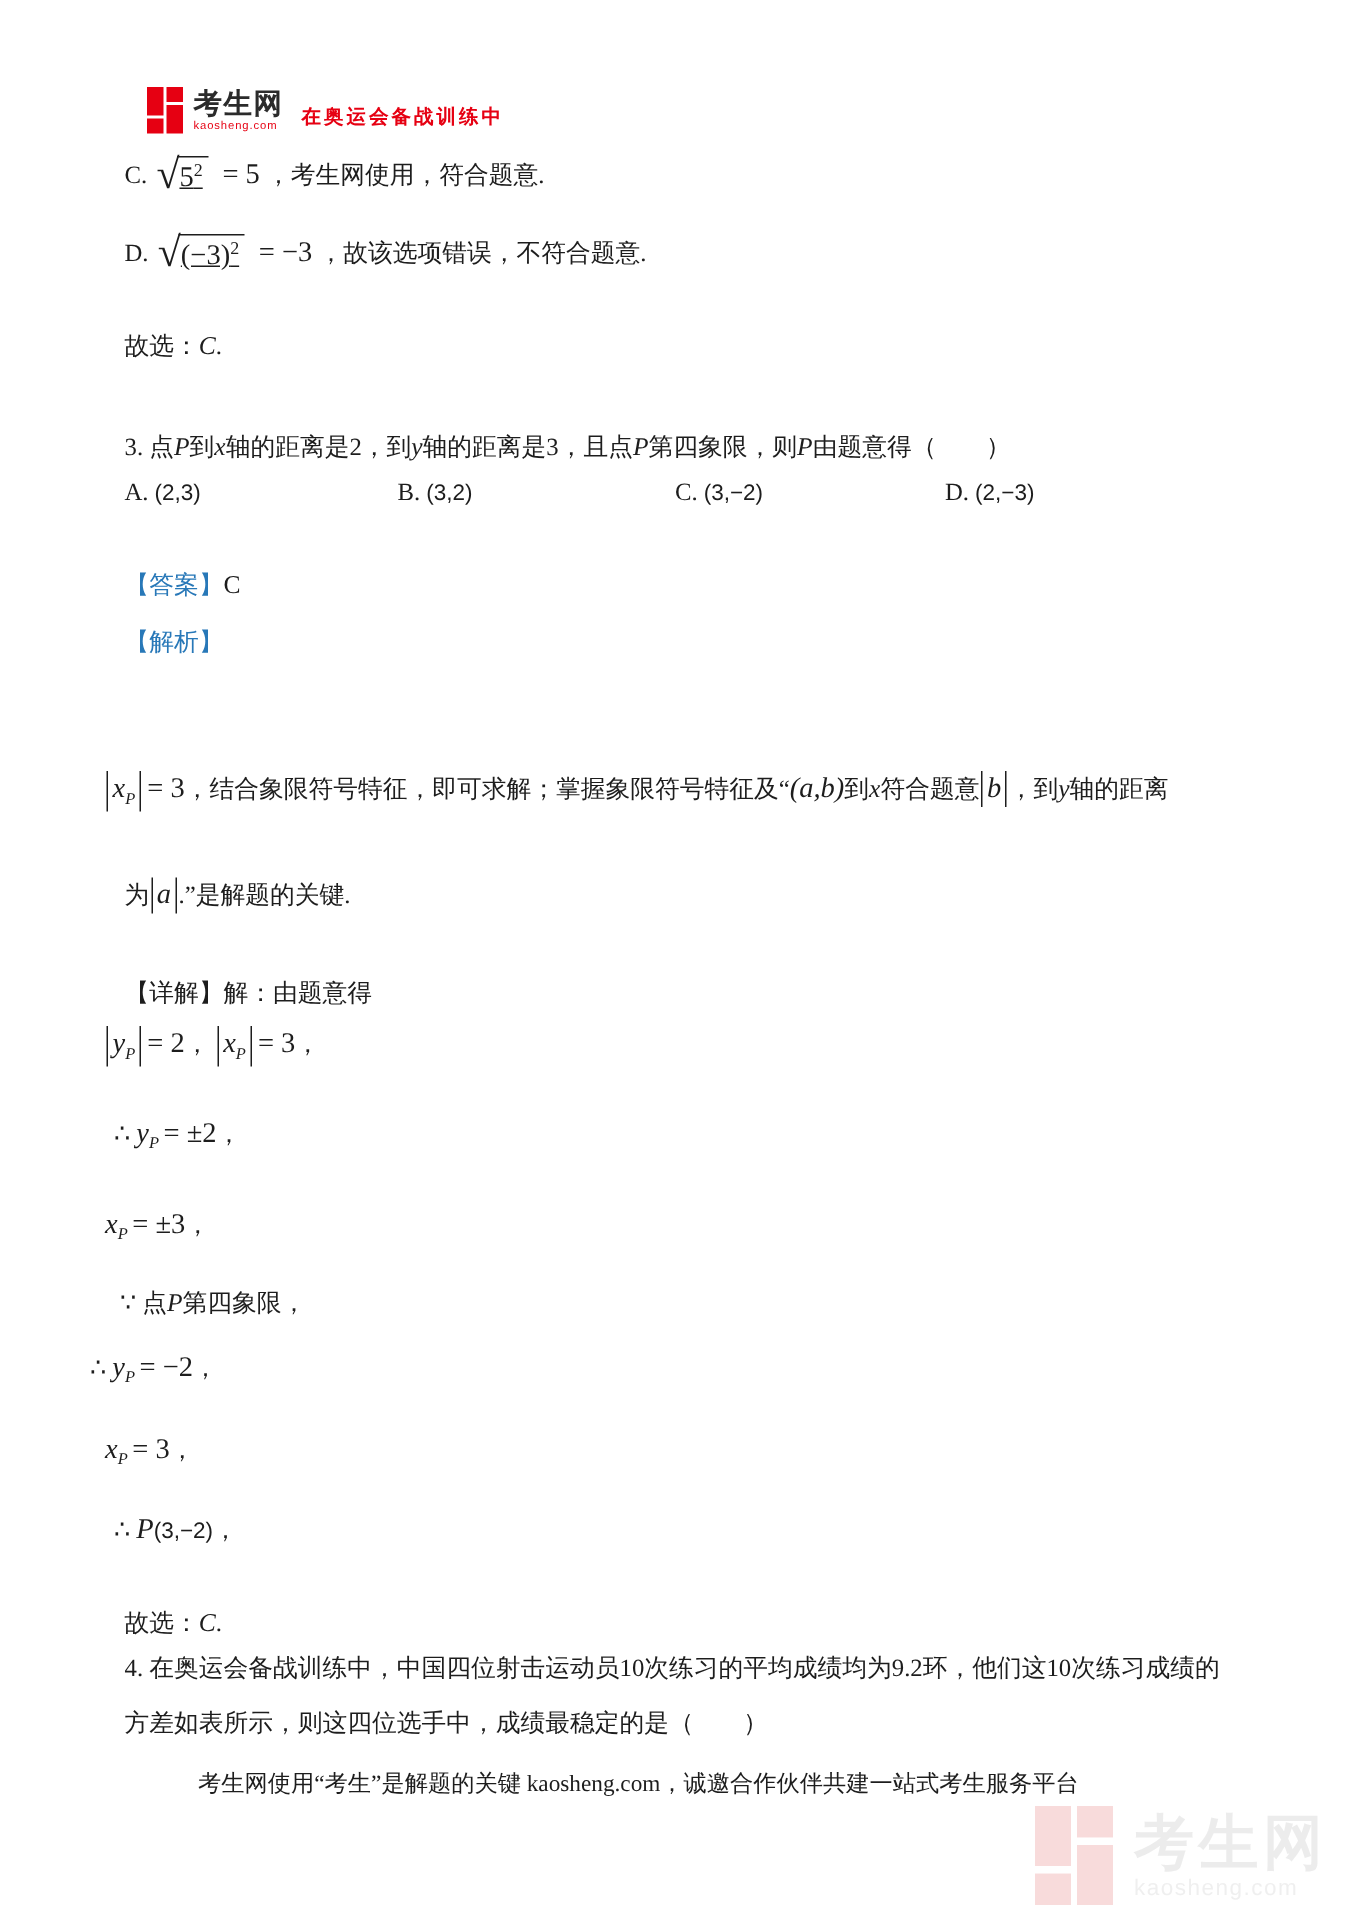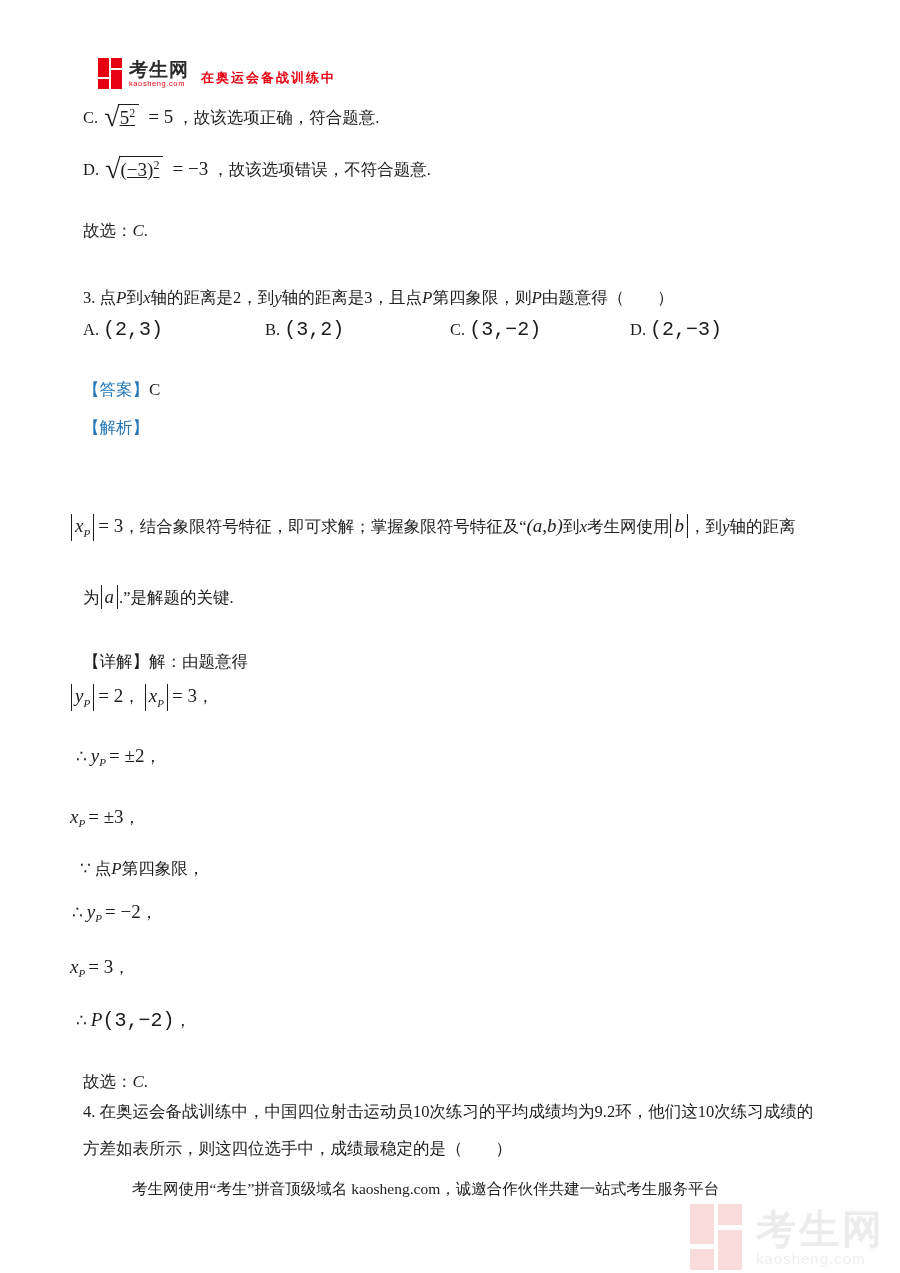--- a/index.html
+++ b/index.html
@@ -21,21 +21,21 @@
   .logo-tag{margin-left:12px;margin-top:8px;font-size:13px;font-weight:bold;color:#e60012;letter-spacing:2px;font-family:"Liberation Sans","DejaVu Sans",sans-serif;}
 
   
   .mi{font-family:"Liberation Serif",serif;font-style:italic;font-size:19px;}
   .mv{font-family:"Liberation Serif",serif;font-style:italic;font-size:19px;}
   .mr{font-family:"Liberation Serif",serif;font-style:normal;font-size:19px;margin-left:3px;}
   .abs{display:inline-block;border-left:1.3px solid #1d1d1d;border-right:1.3px solid #1d1d1d;
        padding:0 3px;line-height:1.25;font-size:19px;margin:0 1px;}
   .abs sub, sub.msub{font-size:11px;font-style:italic;font-family:"Liberation Serif",serif;}
   .sym{font-size:17px;margin-right:4px;}
-  .tuple{font-family:Liberation Mono, monospace;font-size:20px;}
+  .tuple{font-family:Liberation Sans, sans-serif;font-size:15px;}
   .sqrt{display:inline-flex;align-items:flex-start;line-height:1.05;margin:0 2px;vertical-align:-3px;}
   .sqrt-sign{font-size:28px;line-height:0.95;margin-right:-2px;font-style:normal;}
   .sqrt-body{border-top:1.6px solid #1d1d1d;padding:2px 4px 0 2px;font-size:19px;font-style:normal;text-decoration:underline;}
   .sqrt-body sup{font-size:12px;}
   .blue{color:#2878b8;}
   .ansC{font-size:17px;}
   .ital{font-style:italic;font-family:"Liberation Serif",serif;font-size:17px;}
 
   
   .optrow{position:absolute;left:0;top:318px;height:40px;width:900px;}
@@ -77,21 +77,21 @@
     <div class="logo-tag">在奥运会备战训练中</div>
   </div>
 
   <div class="line" style="top:104px">
     <span>C.</span>
     <span class="sqrt">
         <span class="sqrt-sign">√</span>
         <span class="sqrt-body"><span>5</span><sup>2</sup></span>
       </span>
     <span class="mr">= 5</span>
-    <span>，故该选项正确，符合题意.</span>
+    <span>，考生网使用，符合题意.</span>
   </div>
 
   <div class="line" style="top:156px">
     <span>D.</span>
     <span class="sqrt">
         <span class="sqrt-sign">√</span>
         <span class="sqrt-body"><span>(−3)</span><sup>2</sup></span>
       </span>
     <span class="mr">= −3</span>
     <span>，故该选项错误，不符合题意.</span>
@@ -114,21 +114,21 @@
   </div>
 
   <div class="line" style="top:379px">
     <span class="blue">【答案】</span><span class="ansC">C</span>
   </div>
 
   <div class="line blue" style="top:417px">【解析】</div>
 
 
   <div class="line" style="top:514px;left:70px">
-    <span class="abs"><span class="mv">x</span><sub class="msub">P</sub></span><span class="mr">= 3</span><span>，结合象限符号特征，即可求解；掌握象限符号特征及“</span><span class="mi">(a,b)</span><span>到</span><span class="ital">x</span><span>考生网使用</span><span class="abs"><span class="mv">b</span></span><span>，到</span><span class="ital">y</span><span>轴的距离</span>
+    <span class="abs"><span class="mv">x</span><sub class="msub">P</sub></span><span class="mr">= 3</span><span>，结合象限符号特征，即可求解；掌握象限符号特征及“</span><span class="mi">(a,b)</span><span>到</span><span class="ital">x</span><span>符合题意</span><span class="abs"><span class="mv">b</span></span><span>，到</span><span class="ital">y</span><span>轴的距离</span>
   </div>
 
   <div class="line" style="top:585px">
     <span>为</span><span class="abs"><span class="mv">a</span></span><span>.”是解题的关键.</span>
   </div>
 
   <div class="line" style="top:651px">【详解】解：由题意得</div>
 
   <div class="line" style="top:684px;left:70px">
     <span class="abs"><span class="mv">y</span><sub class="msub">P</sub></span><span class="mr">= 2</span><span>，</span>
@@ -140,40 +140,40 @@
   </div>
 
   <div class="line" style="top:805px;left:70px">
     <span class="mv">x</span><sub class="msub">P</sub><span class="mr">= ±3</span><span>，</span>
   </div>
 
   <div class="line" style="top:858px;left:80px">
     <span class="sym">∵</span><span>点</span><span class="ital">P</span><span>第四象限，</span>
   </div>
 
-  <div class="line" style="top:900px;left:72px">
+  <div class="line" style="top:900px;left:60px">
     <span class="sym">∴</span><span class="mv">y</span><sub class="msub">P</sub><span class="mr">= −2</span><span>，</span>
   </div>
 
   <div class="line" style="top:955px;left:70px">
     <span class="mv">x</span><sub class="msub">P</sub><span class="mr">= 3</span><span>，</span>
   </div>
 
   <div class="line" style="top:1008px;left:76px">
     <span class="sym">∴</span><span class="mv">P</span><span class="tuple">(3,−2)</span><span>，</span>
   </div>
 
   <div class="line" style="top:1071px">
     <span>故选：</span><span class="ital">C</span><span>.</span>
   </div>
 
   <div class="line" style="top:1101px">4. 在奥运会备战训练中，中国四位射击运动员10次练习的平均成绩均为9.2环，他们这10次练习成绩的</div>
   <div class="line" style="top:1138px">方差如表所示，则这四位选手中，成绩最稳定的是（　　）</div>
 
-  <div class="footer">考生网使用“考生”拼音顶级域名 kaosheng.com，诚邀合作伙伴共建一站式考生服务平台</div>
+  <div class="footer">考生网使用“考生”是解题的关键 kaosheng.com，诚邀合作伙伴共建一站式考生服务平台</div>
 
   <div class="wm">
     <div class="wm-mark">
       <span class="b1"></span>
         <span class="b2"></span>
         <span class="b3"></span>
         <span class="b4"></span>
     </div>
     <div class="wm-col">
       <div class="wm-cn">考生网</div>

